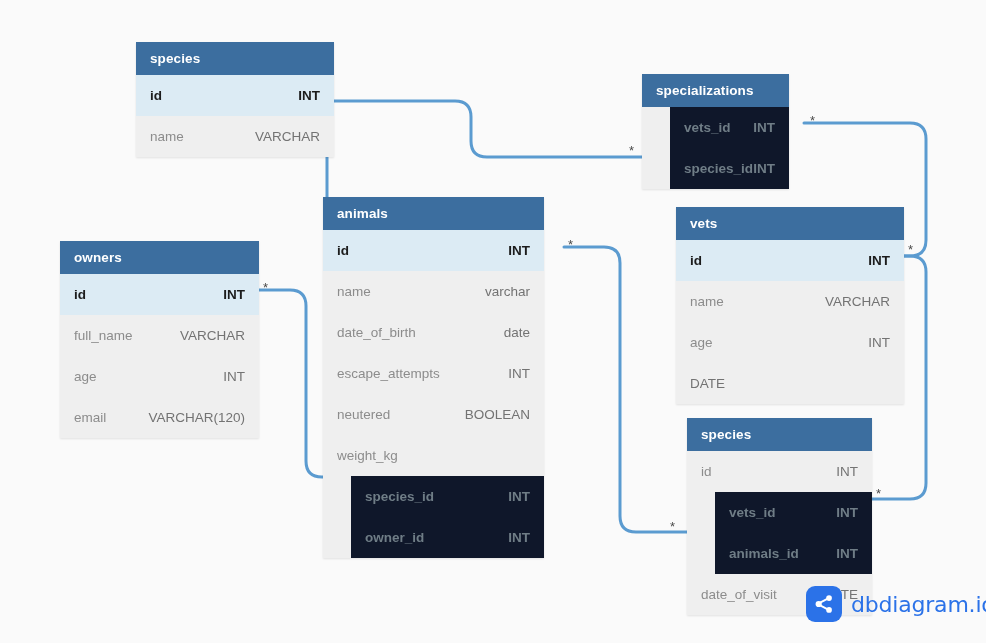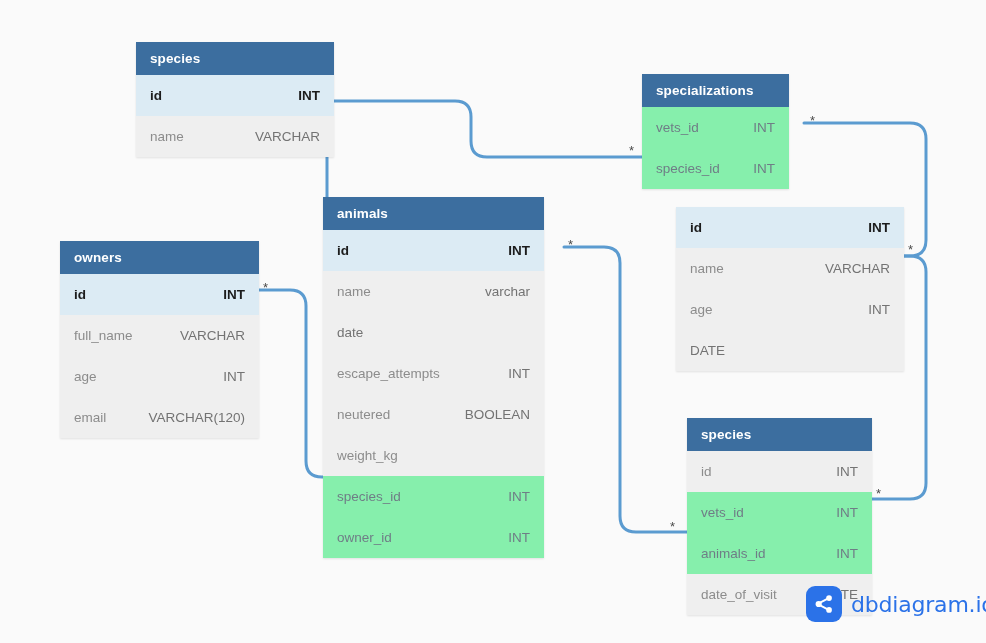--- a/index.html
+++ b/index.html
@@ -47,23 +47,24 @@
   }
   .row .fname{text-align:left;}
   .row .ftype{text-align:right;color:#737373;}
   .row.pk{
     background:#dcebf4;
     color:#1c1c1c;
     font-weight:bold;
   }
   .row.pk .ftype{color:#1c1c1c;font-weight:bold;}
   .row.fk{
-    background:#86efac;
+    background:#0f172a;
     color:#6f7d86;
-    font-weight:normal;
+    font-weight:bold;
+    margin-left:28px;
   }
   .row.fk .ftype{color:#6f7d86;}
 
   .card-label{
     position:absolute;
     font-size:11px;
     color:#4a4a4a;
     font-family:"Liberation Sans",sans-serif;
     line-height:11px;
     user-select:none;
@@ -145,20 +146,21 @@
         <div class="tbl-header">animals</div>
         <div class="row pk">
           <span class="fname">id</span>
           <span class="ftype">INT</span>
         </div>
         <div class="row">
           <span class="fname">name</span>
           <span class="ftype">varchar</span>
         </div>
         <div class="row">
+          <span class="fname">date_of_birth</span>
           <span class="ftype">date</span>
         </div>
         <div class="row">
           <span class="fname">escape_attempts</span>
           <span class="ftype">INT</span>
         </div>
         <div class="row">
           <span class="fname">neutered</span>
           <span class="ftype">BOOLEAN</span>
         </div>
@@ -168,20 +170,21 @@
         <div class="row fk">
           <span class="fname">species_id</span>
           <span class="ftype">INT</span>
         </div>
         <div class="row fk">
           <span class="fname">owner_id</span>
           <span class="ftype">INT</span>
         </div>
       </div>
       <div class="table" style="left: 676px; top: 207px; width: 228px;">
+        <div class="tbl-header">vets</div>
         <div class="row pk">
           <span class="fname">id</span>
           <span class="ftype">INT</span>
         </div>
         <div class="row">
           <span class="fname">name</span>
           <span class="ftype">VARCHAR</span>
         </div>
         <div class="row">
           <span class="fname">age</span>

